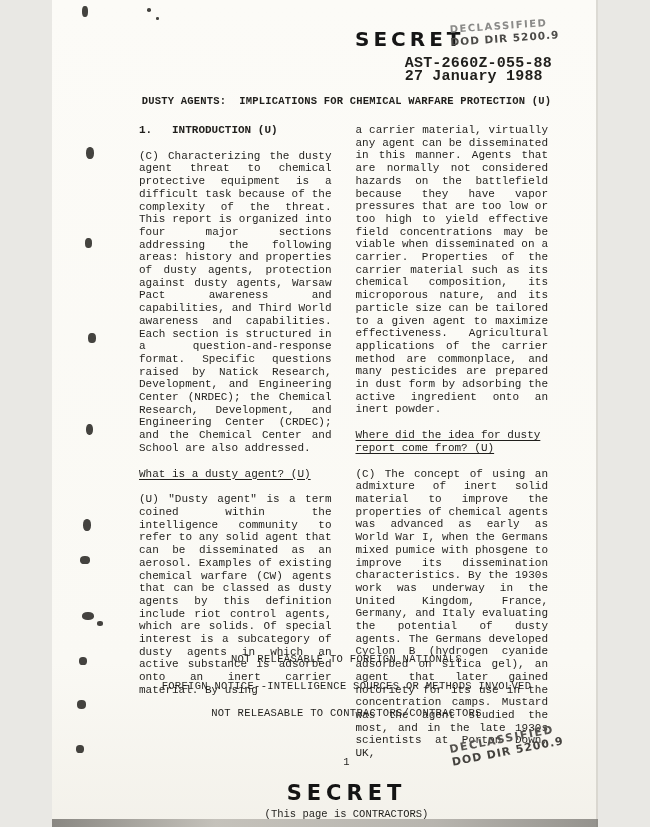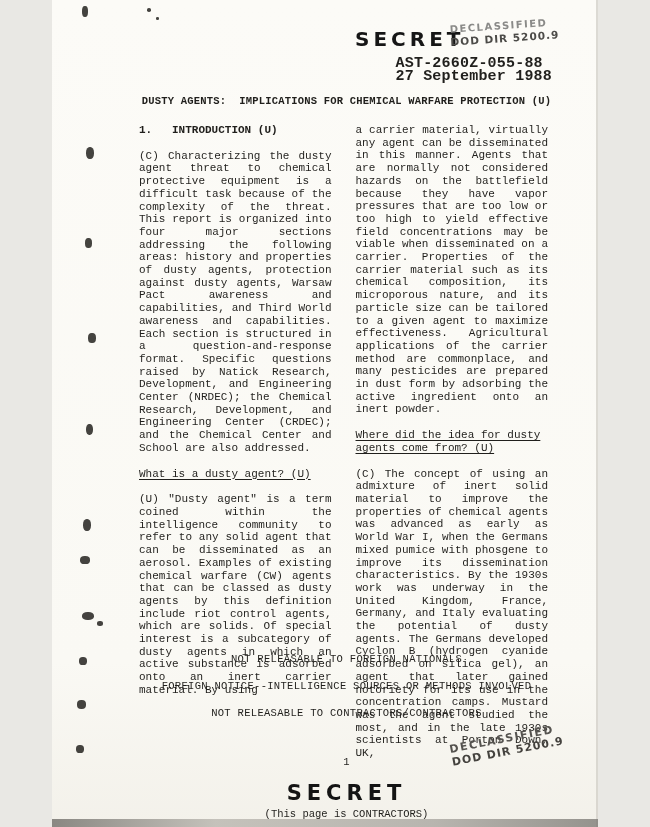--- a/index.html
+++ b/index.html
@@ -87,35 +87,35 @@
 
   <div class="secret-top">SECRET</div>
 
   <div class="stamp stamp-top">
     <div class="l1">DECLASSIFIED</div>
     <div class="l2">DOD DIR 5200.9</div>
   </div>
 
   <div class="doc-id">
     <div>AST-2660Z-055-88</div>
-    <div>27 September 1988</div>
+    <div>27 January 1988</div>
   </div>
 
   <div class="title">DUSTY AGENTS:&nbsp; IMPLICATIONS FOR CHEMICAL WARFARE PROTECTION (U)</div>
 
   <div class="columns">
     <div class="col">
       <div class="block h1">1.&nbsp;&nbsp; INTRODUCTION (U)</div>
       <p class="block para">(C) Characterizing the dusty agent threat to chemical protective equipment is a difficult task because of the complexity of the threat. This report is organized into four major sections addressing the following areas: history and properties of dusty agents, protection against dusty agents, Warsaw Pact awareness and capabilities, and Third World awareness and capabilities. Each section is structured in a question-and-response format. Specific questions raised by Natick Research, Development, and Engineering Center (NRDEC); the Chemical Research, Development, and Engineering Center (CRDEC); and the Chemical Center and School are also addressed.</p>
       <div class="block subhead">What is a dusty agent? (U)</div>
       <p class="block para">(U) "Dusty agent" is a term coined within the intelligence community to refer to any solid agent that can be disseminated as an aerosol. Examples of existing chemical warfare (CW) agents that can be classed as dusty agents by this definition include riot control agents, which are solids. Of special interest is a subcategory of dusty agents in which an active substance is adsorbed onto an inert carrier material. By using</p>
     </div>
     <div class="col">
       <p class="block para">a carrier material, virtually any agent can be disseminated in this manner. Agents that are normally not considered hazards on the battlefield because they have vapor pressures that are too low or too high to yield effective field concentrations may be viable when disseminated on a carrier. Properties of the carrier material such as its chemical composition, its microporous nature, and its particle size can be tailored to a given agent to maximize effectiveness. Agricultural applications of the carrier method are commonplace, and many pesticides are prepared in dust form by adsorbing the active ingredient onto an inert powder.</p>
-      <div class="block subhead">Where did the idea for dusty agents come from? (U)</div>
+      <div class="block subhead">Where did the idea for dusty report come from? (U)</div>
       <p class="block para">(C) The concept of using an admixture of inert solid material to improve the properties of chemical agents was advanced as early as World War I, when the Germans mixed pumice with phosgene to improve its dissemination characteristics. By the 1930s work was underway in the United Kingdom, France, Germany, and Italy evaluating the potential of dusty agents. The Germans developed Cyclon B (hydrogen cyanide adsorbed on silica gel), an agent that later gained notoriety for its use in the concentration camps. Mustard was the agent studied the most, and in the late 1930s scientists at Porton Down, UK,</p>
     </div>
   </div>
 
   <div class="caveat c1">NOT RELEASABLE TO FOREIGN NATIONALS</div>
   <div class="caveat c2">FOREIGN NOTICE--INTELLIGENCE SOURCES OR METHODS INVOLVED</div>
   <div class="caveat c3">NOT RELEASABLE TO CONTRACTORS/CONTRACTORS</div>
 
   <div class="stamp stamp-bottom">
     <div class="l1">DECLASSIFIED</div>

